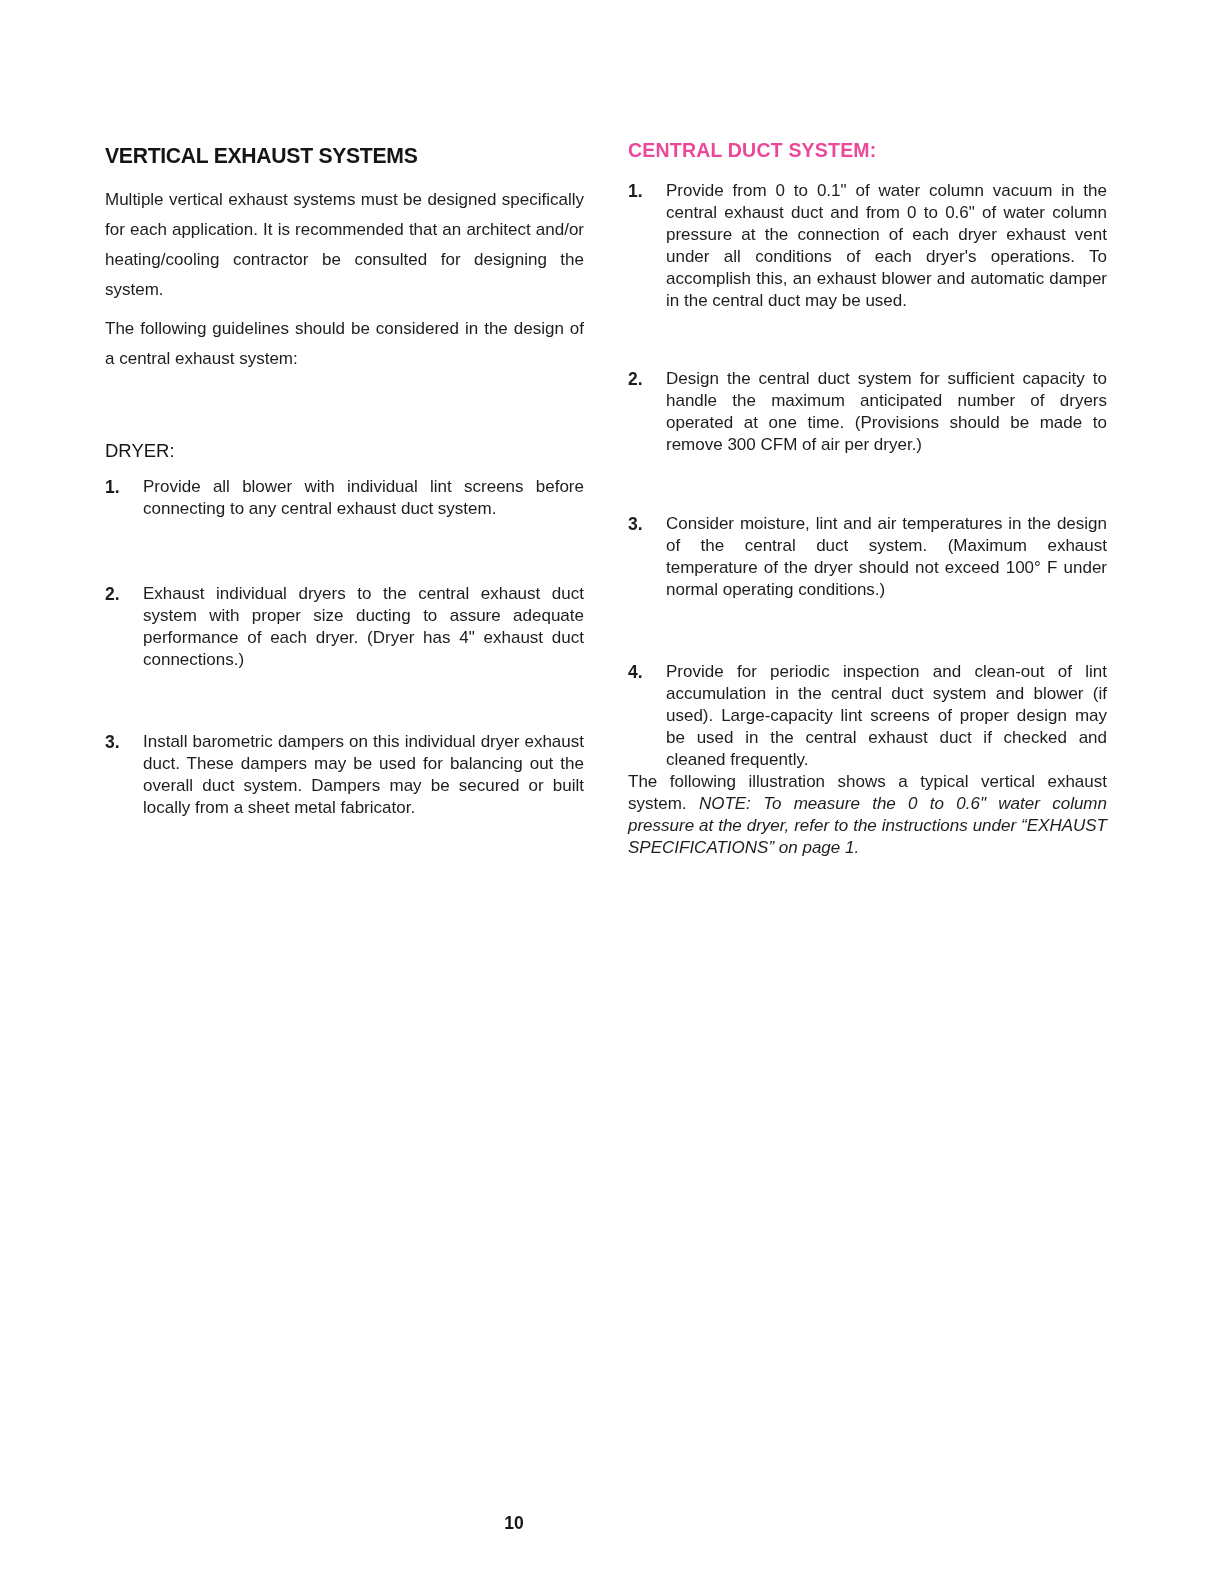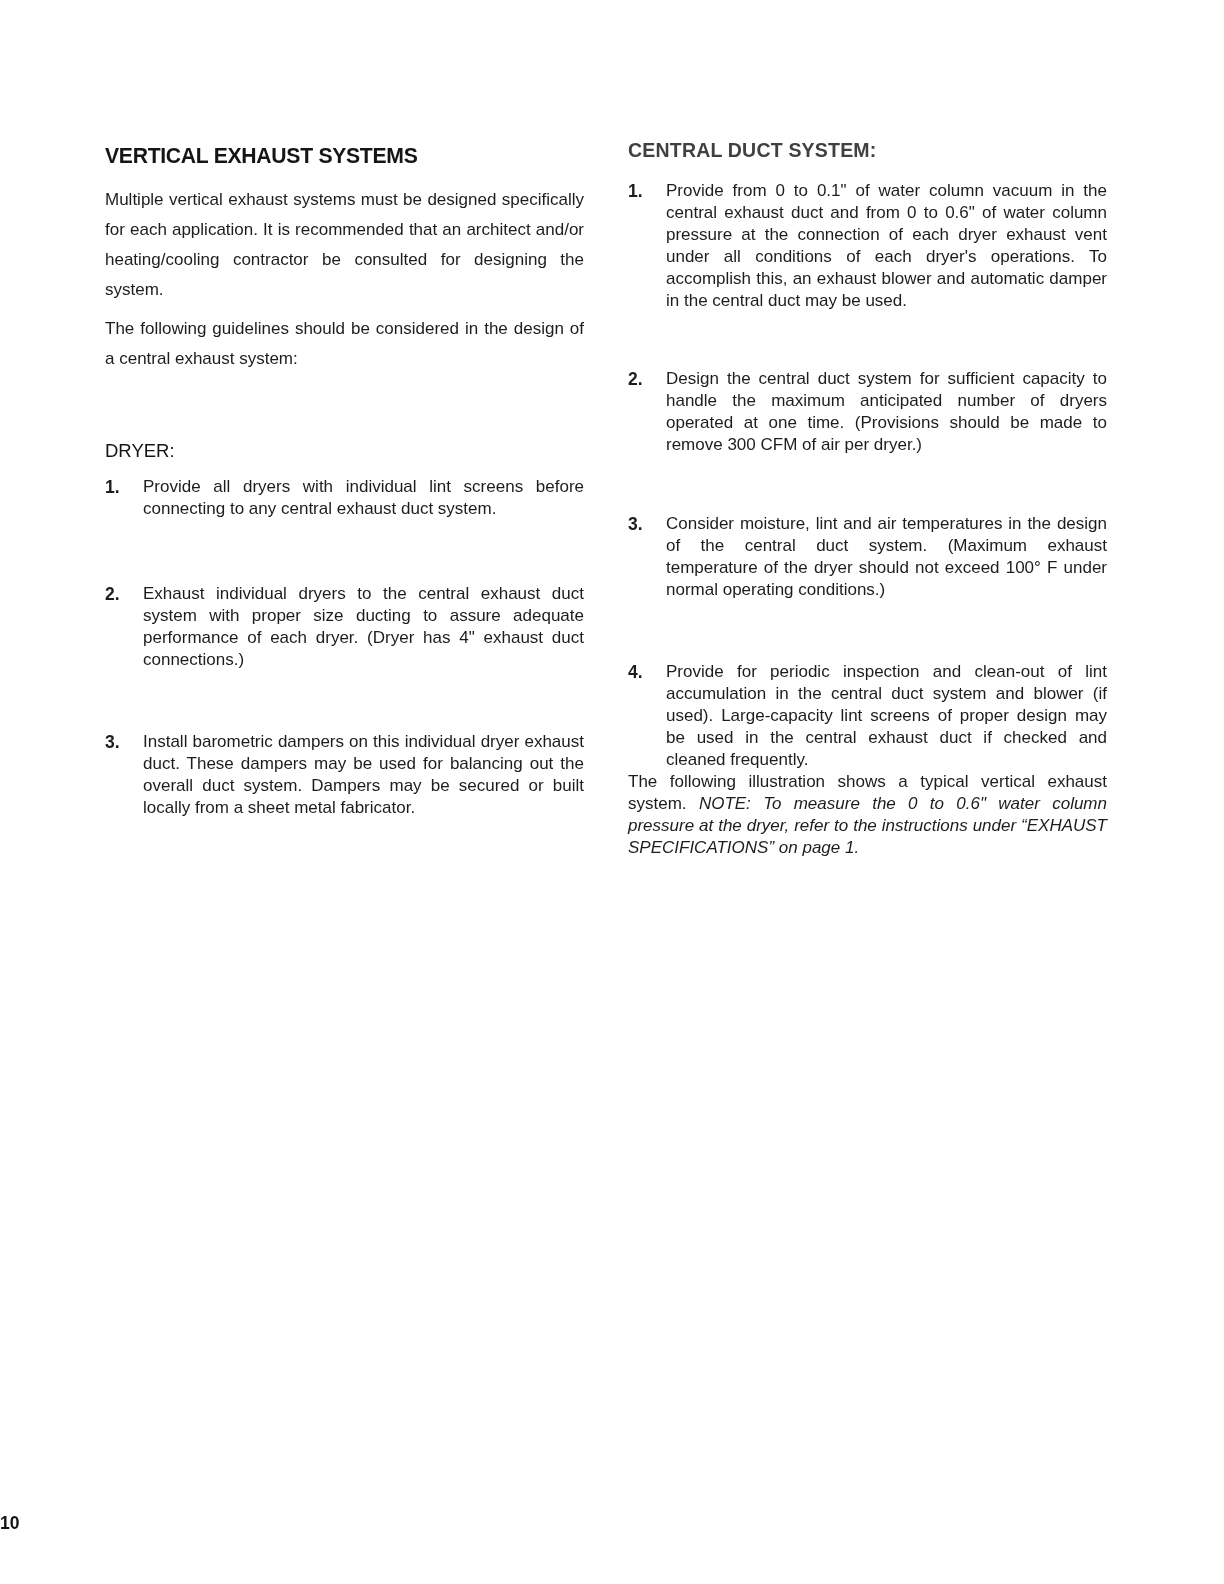--- a/index.html
+++ b/index.html
@@ -25,21 +25,21 @@
     transform-origin: left center;
     white-space: nowrap;
     margin: 0 0 16px 0;
     color: #151515;
   }
   .heading-bold {
     font-size: 19.5px;
     font-weight: bold;
     letter-spacing: 0.2px;
     margin: 0 0 18px 0;
-    color: #404040;
+    color: #ec4899;
   }
   .subheading {
     font-size: 18.5px;
     font-weight: normal;
     margin: 66px 0 14px 0;
     color: #151515;
   }
   .para {
     font-size: 17px;
     line-height: 30px;
@@ -75,20 +75,21 @@
     text-align: justify;
     margin: 0;
   }
   .closing .em { font-style: italic; }
 
   .page-number {
     position: absolute;
     left: 0;
     top: 1488px;
     width: 1028px;
+    text-align: center;
     font-weight: bold;
     font-size: 17.5px;
     color: #151515;
   }
   .footer-rule {
     position: absolute;
     left: 127px;
     top: 1571px;
     width: 146px;
     height: 3px;
@@ -103,21 +104,21 @@
     <h1 class="heading-condensed">VERTICAL EXHAUST SYSTEMS</h1>
 
     <p class="para">Multiple vertical exhaust systems must be designed specifically for each application. It is recommended that an architect and/or heating/cooling contractor be consulted for designing the system.</p>
 
     <p class="para">The following guidelines should be considered in the design of a central exhaust system:</p>
 
     <h2 class="subheading">DRYER:</h2>
 
     <div class="item">
       <span class="num">1.</span>
-      <p class="itext">Provide all dryers with individual lint screens before connecting to any central exhaust duct system.</p>
+      <p class="itext">Provide all blower with individual lint screens before connecting to any central exhaust duct system.</p>
     </div>
 
     <div class="item gap-a">
       <span class="num">2.</span>
       <p class="itext">Exhaust individual dryers to the central exhaust duct system with proper size ducting to assure adequate performance of each dryer. (Dryer has 4" exhaust duct connections.)</p>
     </div>
 
     <div class="item gap-b">
       <span class="num">3.</span>
       <p class="itext">Install barometric dampers on this individual dryer exhaust duct. These dampers may be used for balancing out the overall duct system. Dampers may be secured or built locally from a sheet metal fabricator.</p>

